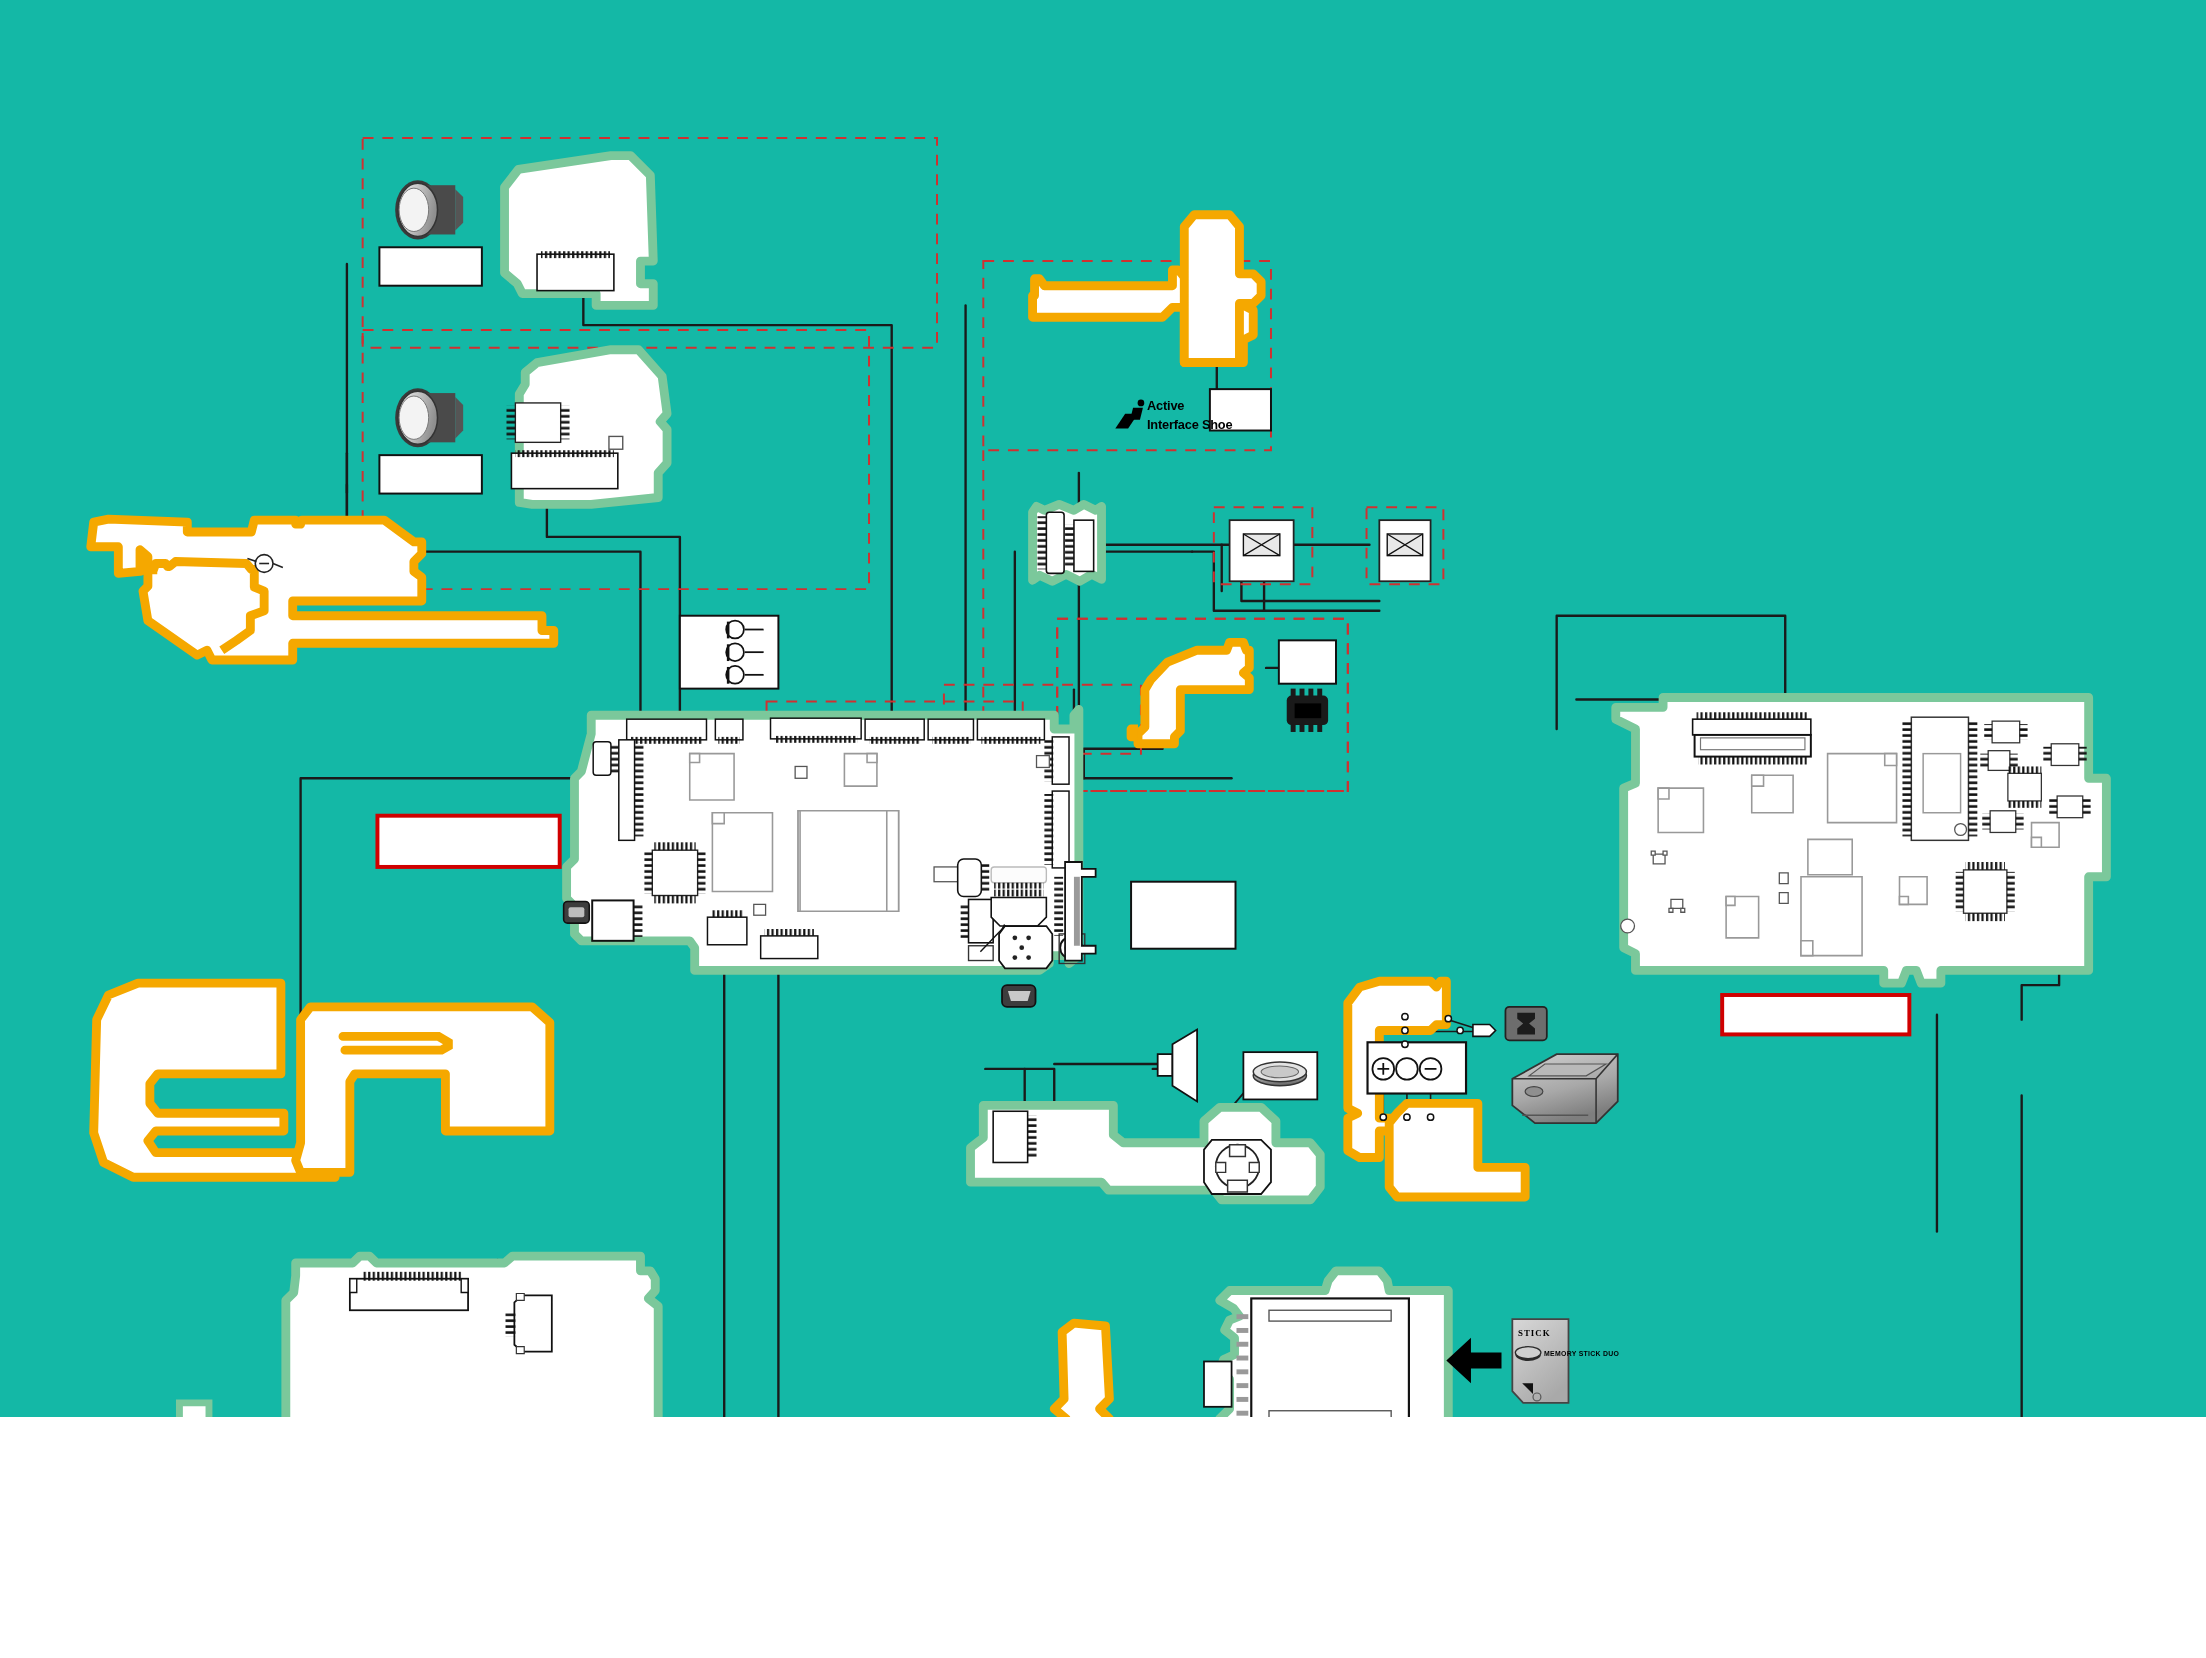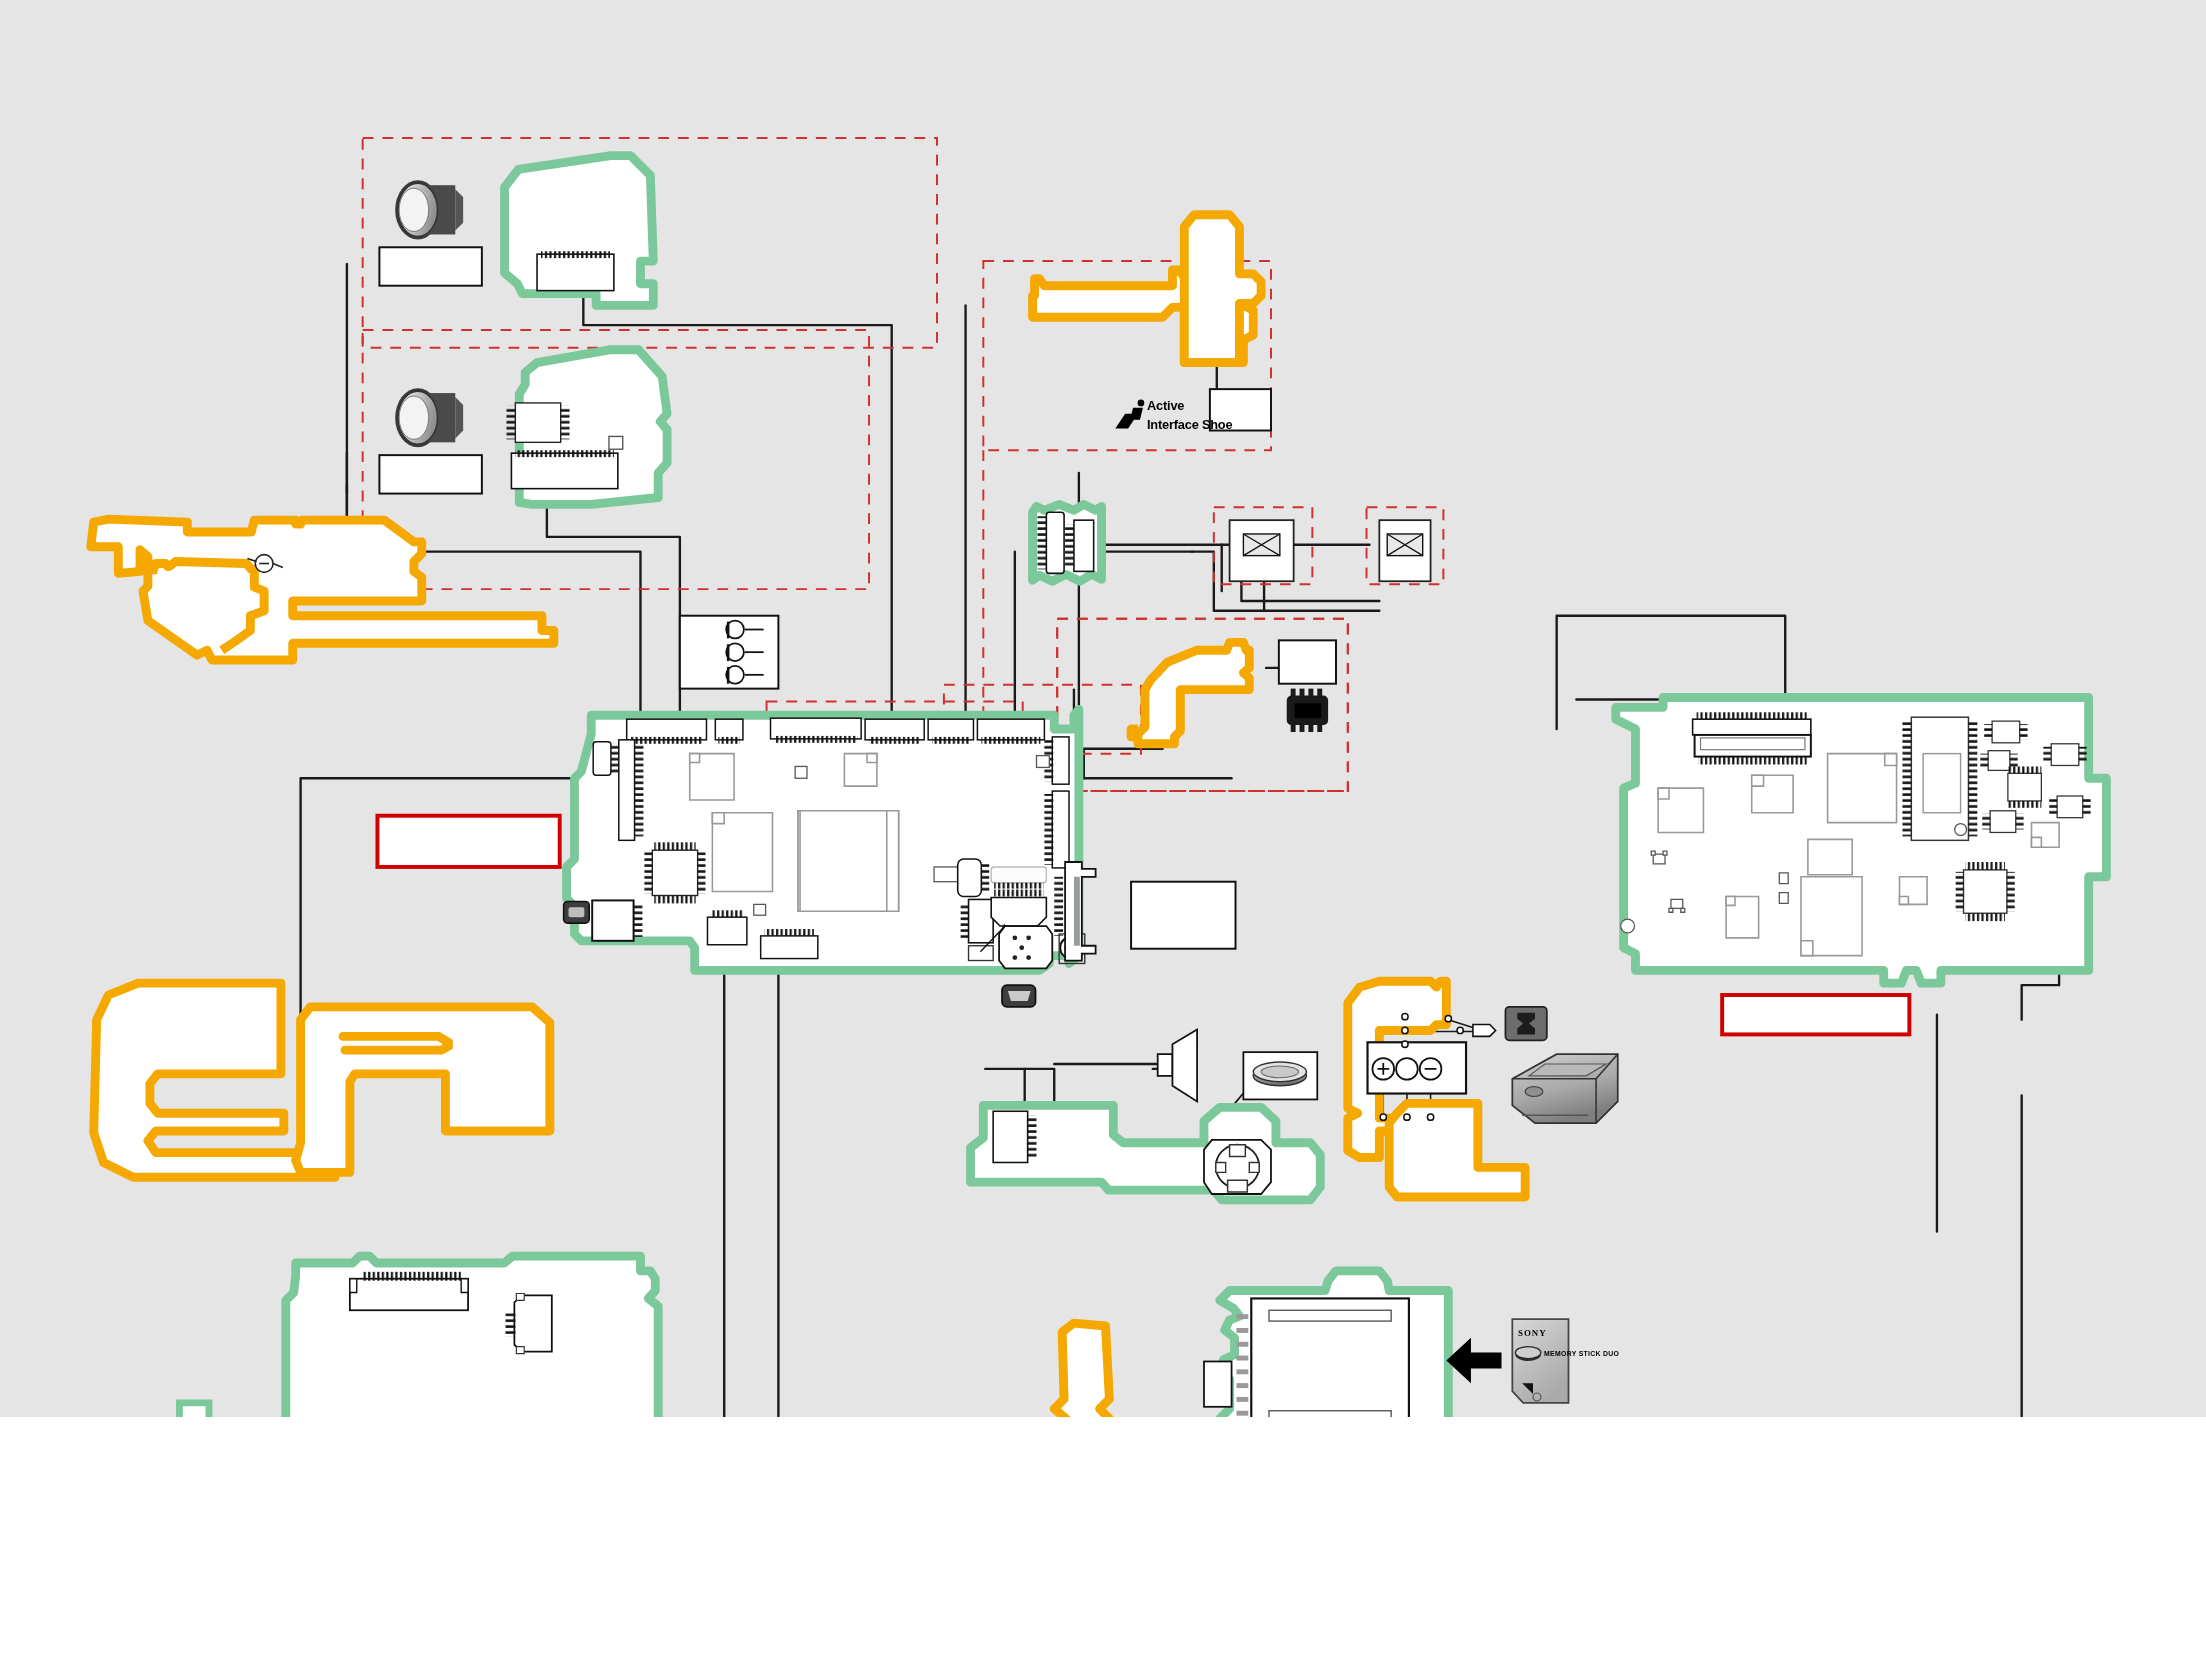--- a/index.html
+++ b/index.html
@@ -1,17 +1,17 @@
 <!DOCTYPE html>
 <html><head>
 <meta charset="utf-8">
 <style>
   html,body{margin:0;padding:0;background:#ffffff;}
   body{font-family:"Liberation Sans",sans-serif;}
-  #stage{position:relative;width:2207px;height:1417px;background:#e5e5e5;overflow:hidden;}
+  #stage{position:relative;width:2207px;height:1417px;background:#14b8a6;overflow:hidden;}
   svg#diagram{position:absolute;left:0;top:0;width:2207px;height:1659px;}
 
   .lbl{position:absolute;font-family:"Liberation Sans",sans-serif;color:#000;white-space:nowrap;}
   .ais-text{font-size:12.8px;line-height:12.8px;font-weight:bold;letter-spacing:-0.2px;}
   .ms-sony{font-size:8.9px;font-weight:bold;letter-spacing:1px;font-family:"Liberation Serif",serif;}
   .ms-duo{font-size:6.9px;font-weight:bold;letter-spacing:0.3px;}
 </style>
 </head>
 <body>
 
@@ -537,20 +537,20 @@
     <ellipse cx="1551" cy="1375" rx="13" ry="6.5" fill="#2a2a2a"></ellipse>
     <ellipse cx="1551" cy="1373" rx="13" ry="6" fill="#cfcfcf" stroke="#2a2a2a" stroke-width="1.3"></ellipse>
   </g>
 
   <path d="M2112 1617 L2240 1617 M2112 1617 L2112 1684" fill="none" stroke="#111" stroke-width="3"></path>
 </svg>
 
 <div class="lbl ais-text" style="left:1147px;top:400px;">Active</div>
 <div class="lbl ais-text" style="left:1147px;top:419px;">Interface Shoe</div>
 
-<div class="lbl ms-sony" style="left:1518px;top:1328px;">SONY</div>
+<div class="lbl ms-sony" style="left:1518px;top:1328px;">STICK</div>
 <div class="lbl ms-duo" style="left:1544px;top:1350px;">MEMORY STICK DUO</div>
 
 <div class="lbl" style="left:386px;top:832px;font-size:13.8px;"></div>
 <div class="lbl" style="left:1731px;top:1006px;font-size:13.8px;"></div>
 
 </div>
 
 
 </body></html>

